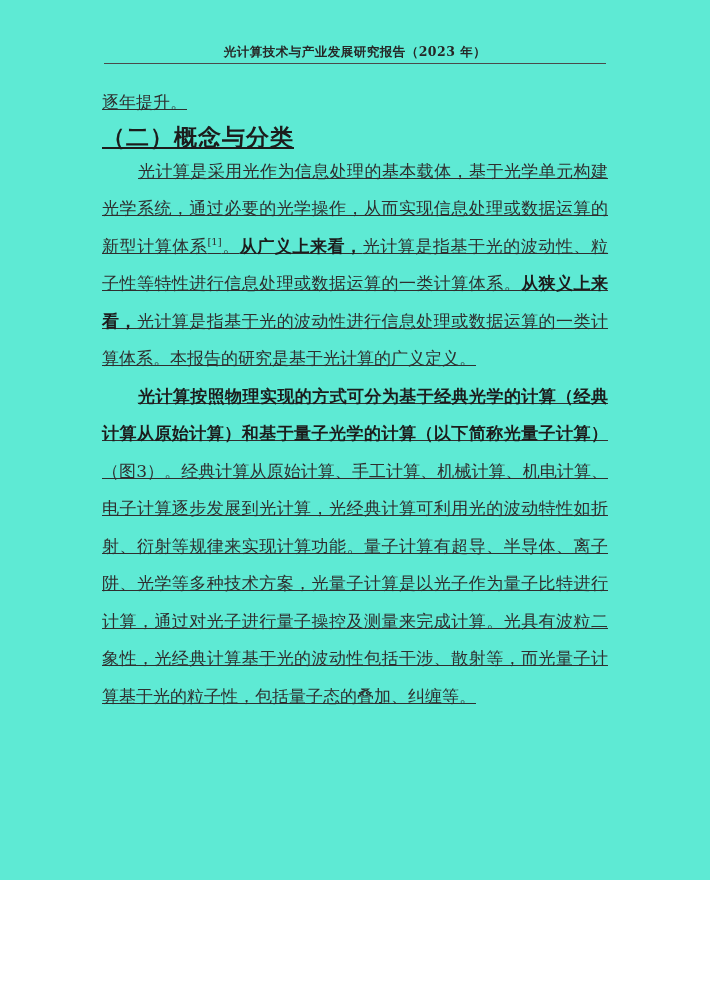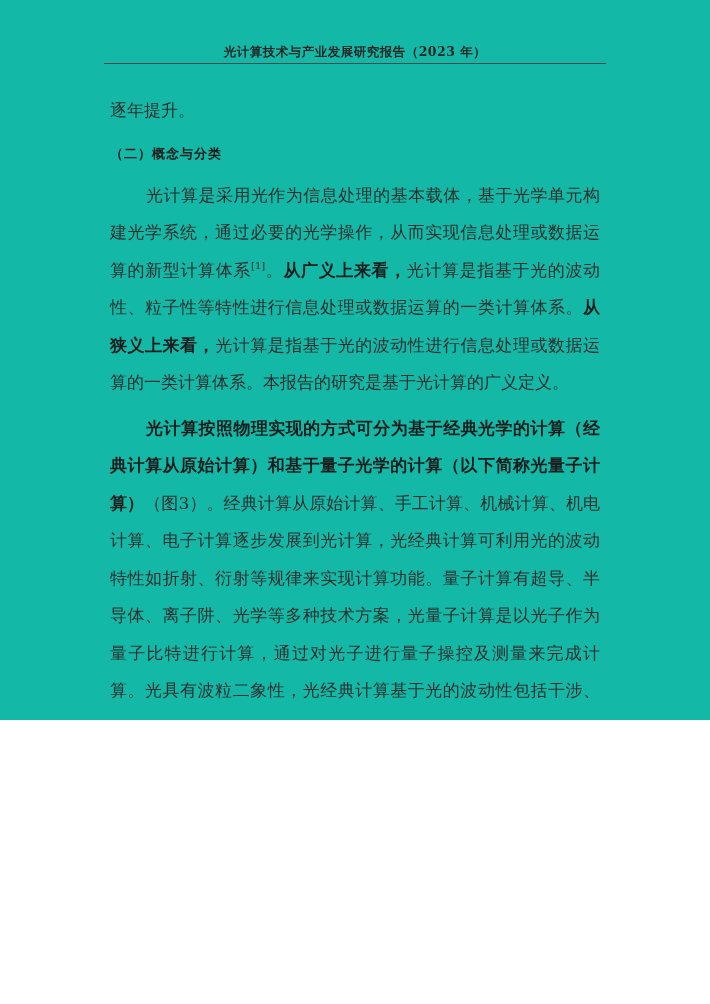--- a/index.html
+++ b/index.html
@@ -3,22 +3,22 @@
 <meta charset="utf-8">
 <style>
   html, body {
     margin: 0;
     padding: 0;
     background: #ffffff;
   }
   .page {
     position: relative;
     width: 710px;
-    height: 720px;
-    background: #14b8a6;
+    height: 880px;
+    background: #5eead4;
     font-family: "DejaVu Serif", "Liberation Serif", serif;
     color: #2f2f2f;
     overflow: hidden;
   }
   
   .header {
     position: absolute;
     top: 44px;
     left: 104px;
     width: 502px;
@@ -34,25 +34,25 @@
   
   .content {
     position: absolute;
     top: 84px;
     left: 102px;
     width: 506px;
     font-size: 17px;
     line-height: 37.5px;
     text-align: justify;
   }
-  .content p { margin: 8px; }
+  .content p { margin: 0; text-decoration: underline; }
   .continuation { text-indent: 0; }
   .section-heading {
     font-family: "DejaVu Sans", "Liberation Sans", sans-serif;
-    font-size: 13px;
+    font-size: 23px;
     line-height: 31px;
     font-weight: bold;
     color: #1c1c1c;
     margin: 13px 0 0 42px;
     text-align: left;
     letter-spacing: 1px;
   }
   .para { text-indent: 36px; }
   .para-1 { margin-top: 8px; }
   .para-2 { margin-top: 0; }

